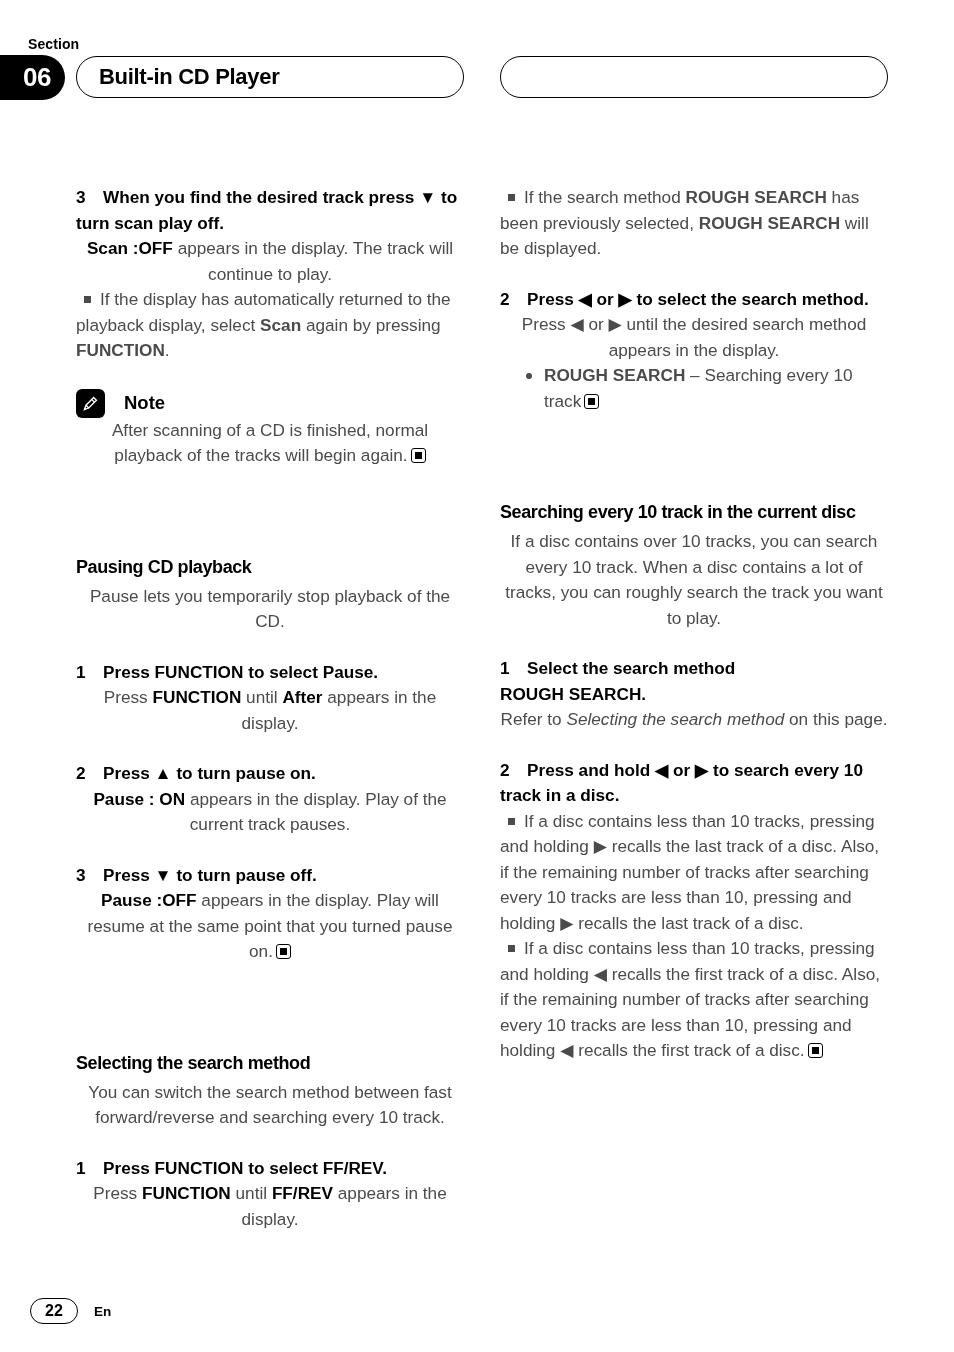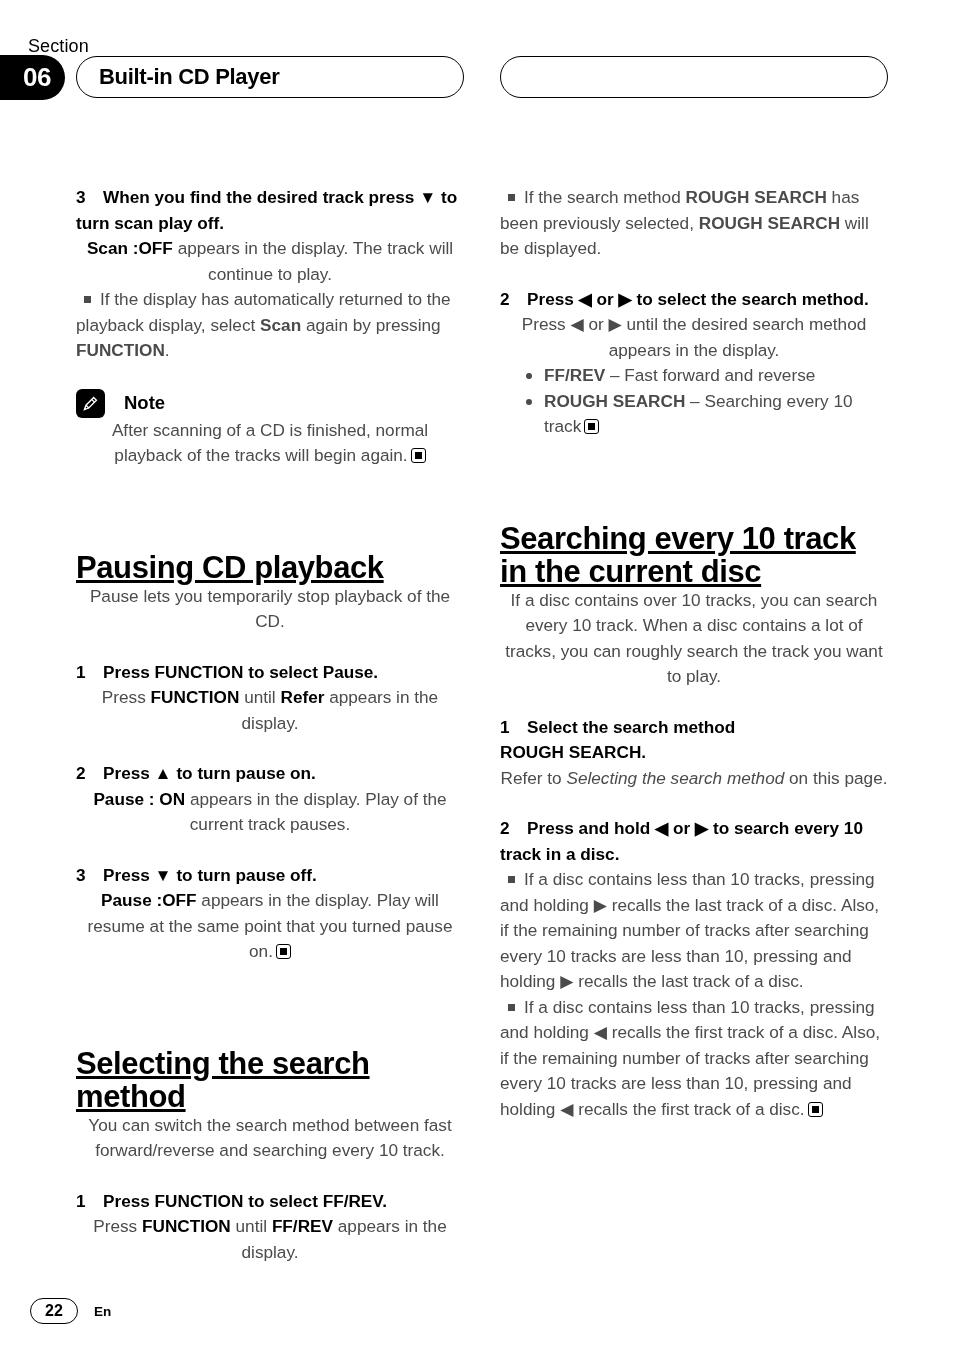--- a/index.html
+++ b/index.html
@@ -21,22 +21,22 @@
     position: absolute;
     left: 0;
     top: 36px;
     width: 954px;
     height: 70px;
   }
   .section-label {
     position: absolute;
     left: 28px;
     top: 0px;
-    font-size: 18px;
-    font-weight: normal;
+    font-size: 14px;
+    font-weight: bold;
     letter-spacing: 0.1px;
   }
   .section-badge {
     position: absolute;
     left: -24px;
     top: 19px;
     width: 89px;
     height: 45px;
     background: #000;
     border-radius: 22.5px;
@@ -105,24 +105,23 @@
     line-height: 25.5px;
   }
   .step-num {
     display: inline-block;
     min-width: 27px;
   }
   .h2 {
     margin: 0;
     color: #000;
     font-weight: bold;
-    font-size: 31px;
+    font-size: 18px;
     line-height: 33px;
     letter-spacing: -0.4px;
-    text-decoration: underline;
   }
   .gap-md  { height: 25px; }
   .gap-xxl { height: 82px; }
 
   
   .sq-p {
     margin: 0;
     text-indent: 0;
   }
   .sq {
@@ -271,21 +270,21 @@
 
   <h2 class="h2">Pausing CD playback</h2>
   <p class="p">Pause lets you temporarily stop playback of the CD.</p>
 
   <div class="gap-md"></div>
 
   <div class="step-head">
     <span class="step-num">1</span><span>Press FUNCTION to select Pause.</span>
   </div>
   <p class="p">
-    <span>Press </span><b>FUNCTION</b><span> until </span><b>Refer</b><span> appears in the display.</span>
+    <span>Press </span><b>FUNCTION</b><span> until </span><b>After</b><span> appears in the display.</span>
   </p>
 
   <div class="gap-md"></div>
 
   <div class="step-head">
     <span class="step-num">2</span><span>Press ▲ to turn pause on.</span>
   </div>
   <p class="p">
     <b>Pause : ON</b><span> appears in the display. Play of the current track pauses.</span>
   </p>
@@ -320,23 +319,20 @@
     <span class="sq"></span><span>If the search method </span><b>ROUGH SEARCH</b><span> has been previously selected, </span><b>ROUGH SEARCH</b><span> will be displayed.</span>
   </p>
 
   <div class="gap-md"></div>
 
   <div class="step-head">
     <span class="step-num">2</span><span>Press ◀ or ▶ to select the search method.</span>
   </div>
   <p class="p">Press ◀ or ▶ until the desired search method appears in the display.</p>
   <ul class="bullets">
-    <li>
-      <span class="dot"></span><b>FF/REV</b><span> – </span><span>Fast forward and reverse</span>
-    </li>
     <li>
       <span class="dot"></span><b>ROUGH SEARCH</b><span> – </span><span>Searching every 10 track</span><span class="endmark"></span>
     </li>
   </ul>
 
   <div class="gap-xxl"></div>
 
   <h2 class="h2">Searching every 10 track in the current disc</h2>
   <p class="p">If a disc contains over 10 tracks, you can search every 10 track. When a disc contains a lot of tracks, you can roughly search the track you want to play.</p>
 

